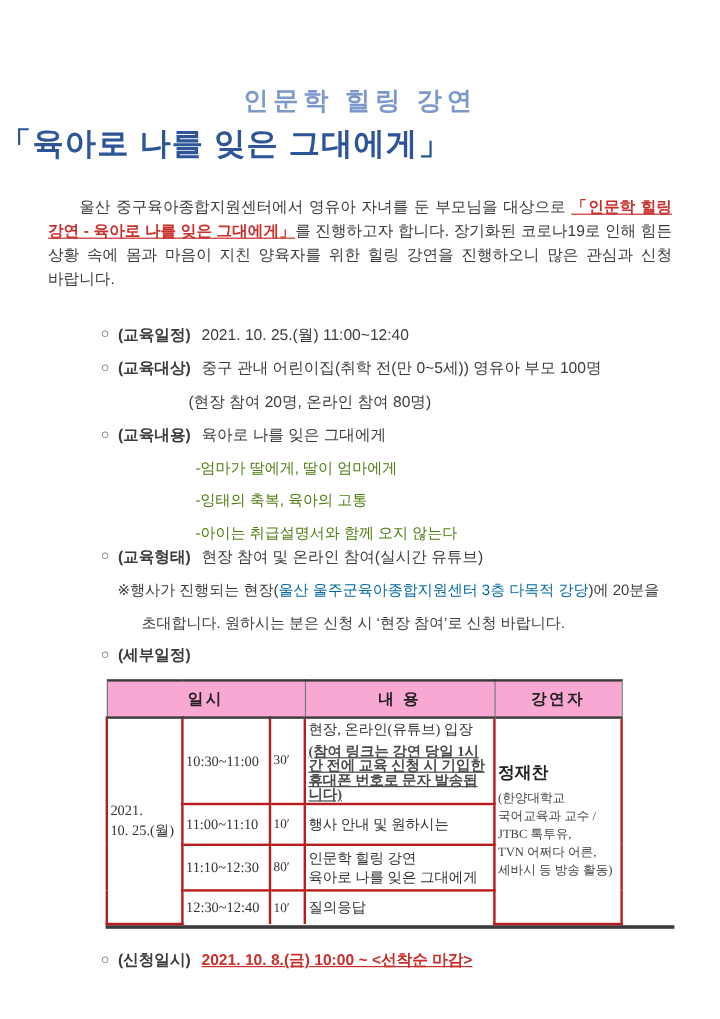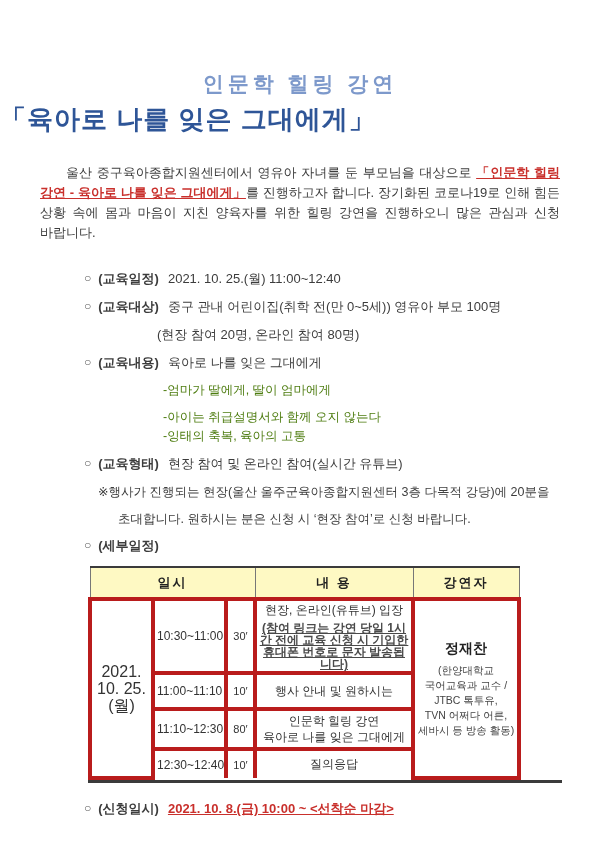--- a/index.html
+++ b/index.html
@@ -20,34 +20,34 @@
   
   .list { margin:26px 36px 0 84px; font-size:13px; color:#3c3c3c; }
   .line { display:flex; line-height:19px; margin-bottom:9px; }
   .marker { color:#595959; font-size:12px; margin-right:7px; flex:0 0 auto; }
   .label { font-weight:bold; margin-right:9px; white-space:nowrap; }
   .sub-audience { padding-left:73px; line-height:19px; margin-bottom:9px; }
   .sub-content { padding-left:79px; line-height:19px; margin-bottom:8px; font-size:12.5px; color:#4d7c0f; }
   .sub-content.last { margin-bottom:0; }
   .note-line1 { padding-left:14px; line-height:19px; margin:10px 0 8px 0; font-size:12.5px; }
   .note-line2 { padding-left:34px; line-height:19px; margin-bottom:7px; font-size:12.5px; }
-  .loc-blue { color:#404040; }
+  .loc-blue { color:#0369a1; }
 
   
   .table-wrap { margin:11px 0 0 88px; width:474px; border-bottom:3px solid #3b3b3b; }
   table { border-collapse:collapse; width:429px; table-layout:fixed; color:#333; }
   table { border-top:2px solid #3b3b3b; }
-  th { background:#fef9c3; border:1px solid #777; border-top:none;
+  th { background:#f9a8d4; border:1px solid #777; border-top:none;
        border-bottom:2px solid #3b3b3b; font-size:13px; font-weight:bold;
        height:27px; letter-spacing:2px; color:#222; }
-  td { border:4px solid #b91c1c; text-align:center; vertical-align:middle;
-       font-size:12px; padding:1px 2px; }
+  td { border:2px solid #b91c1c; text-align:left; vertical-align:middle;
+       font-size:12px; padding:1px 2px;font-family:Liberation Serif, serif; }
   tr.r-last td { border-bottom:none; }
   td.h60 { height:60px; } td.h30 { height:30px; } td.h34 { height:34px; } td.h25 { height:25px; }
-  .date-cell { white-space:pre-line; line-height:17px; font-size:16px; }
+  .date-cell { white-space:pre-line; line-height:17px; font-size:12px; }
   .dur-cell { font-size:11px; }
   .content-pre { white-space:pre-line; line-height:16px; }
   .cell-note { font-size:12px; font-weight:bold; text-decoration:underline;
                color:#4a4a4a; line-height:12px; margin-top:3px; }
   .speaker-name { font-size:14px; font-weight:bold; color:#222; margin-bottom:5px; }
   .speaker-desc { font-size:10.5px; line-height:15px; color:#444; white-space:pre-line; }
 
   
   .apply { margin:16px 36px 0 84px; font-size:13px; color:#3c3c3c; }
   .apply-value { color:#c9302c; font-weight:bold; text-decoration:underline; }
@@ -76,22 +76,22 @@
       <span>중구 관내 어린이집(취학 전(만 0~5세)) 영유아 부모 100명</span>
     </div>
     <div class="sub-audience">(현장 참여 20명, 온라인 참여 80명)</div>
 
     <div class="line">
       <span class="marker">○</span>
       <span class="label">(교육내용)</span>
       <span>육아로 나를 잊은 그대에게</span>
     </div>
     <div class="sub-content">-엄마가 딸에게, 딸이 엄마에게</div>
+    <div class="sub-content">-잉태의 축복, 육아의 고통</div>
     <div class="sub-content last">-아이는 취급설명서와 함께 오지 않는다</div>
-    <div class="sub-content">-잉태의 축복, 육아의 고통</div>
 
     <div class="line" style="margin-bottom:0;">
       <span class="marker">○</span>
       <span class="label">(교육형태)</span>
       <span>현장 참여 및 온라인 참여(실시간 유튜브)</span>
     </div>
     <div class="note-line1"><span>※행사가 진행되는 현장(</span><span class="loc-blue">울산 울주군육아종합지원센터 3층 다목적 강당</span><span>)에 20분을</span></div>
     <div class="note-line2">초대합니다. 원하시는 분은 신청 시 ‘현장 참여’로 신청 바랍니다.</div>
 
     <div class="line">

